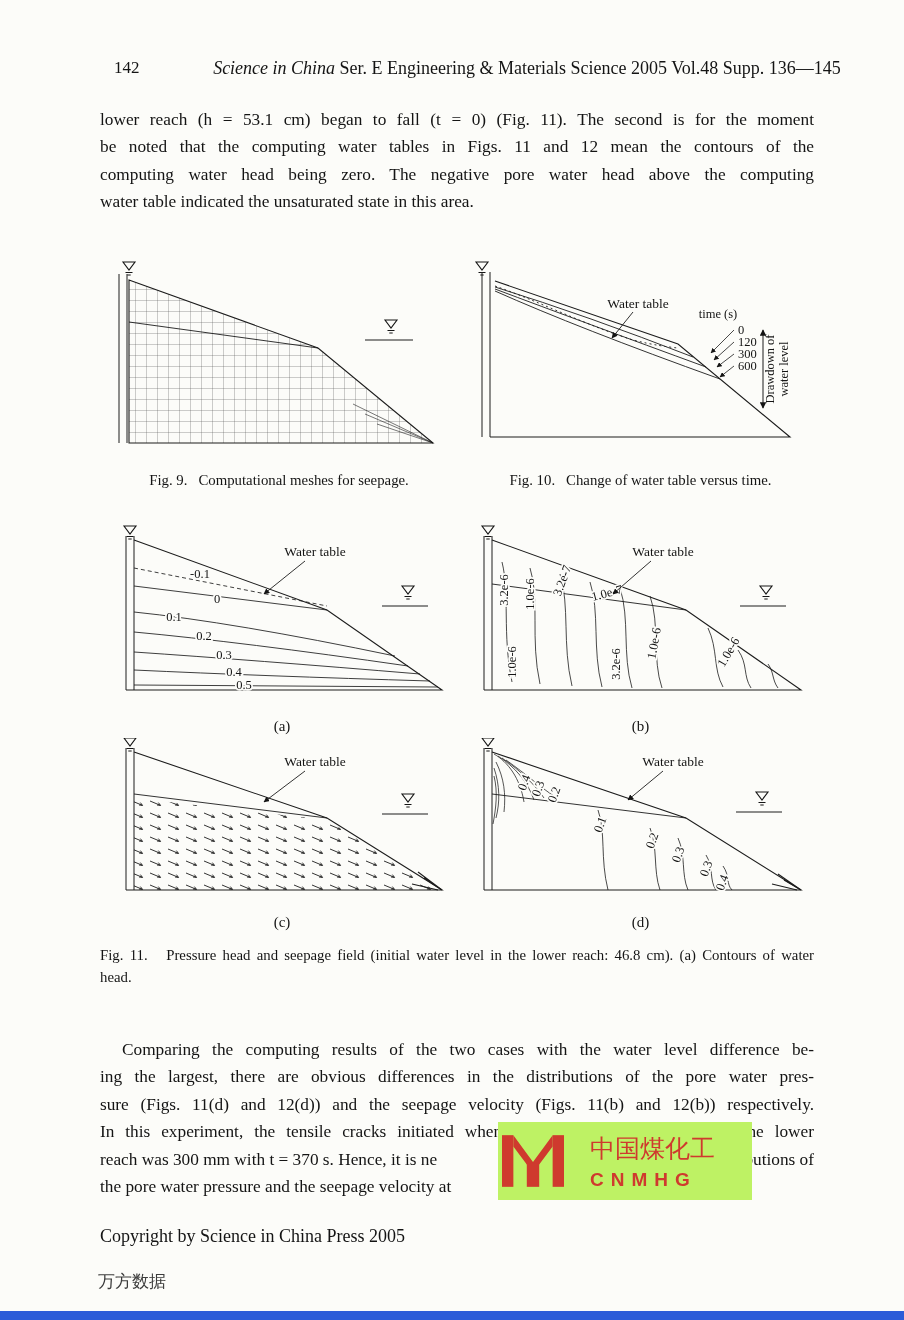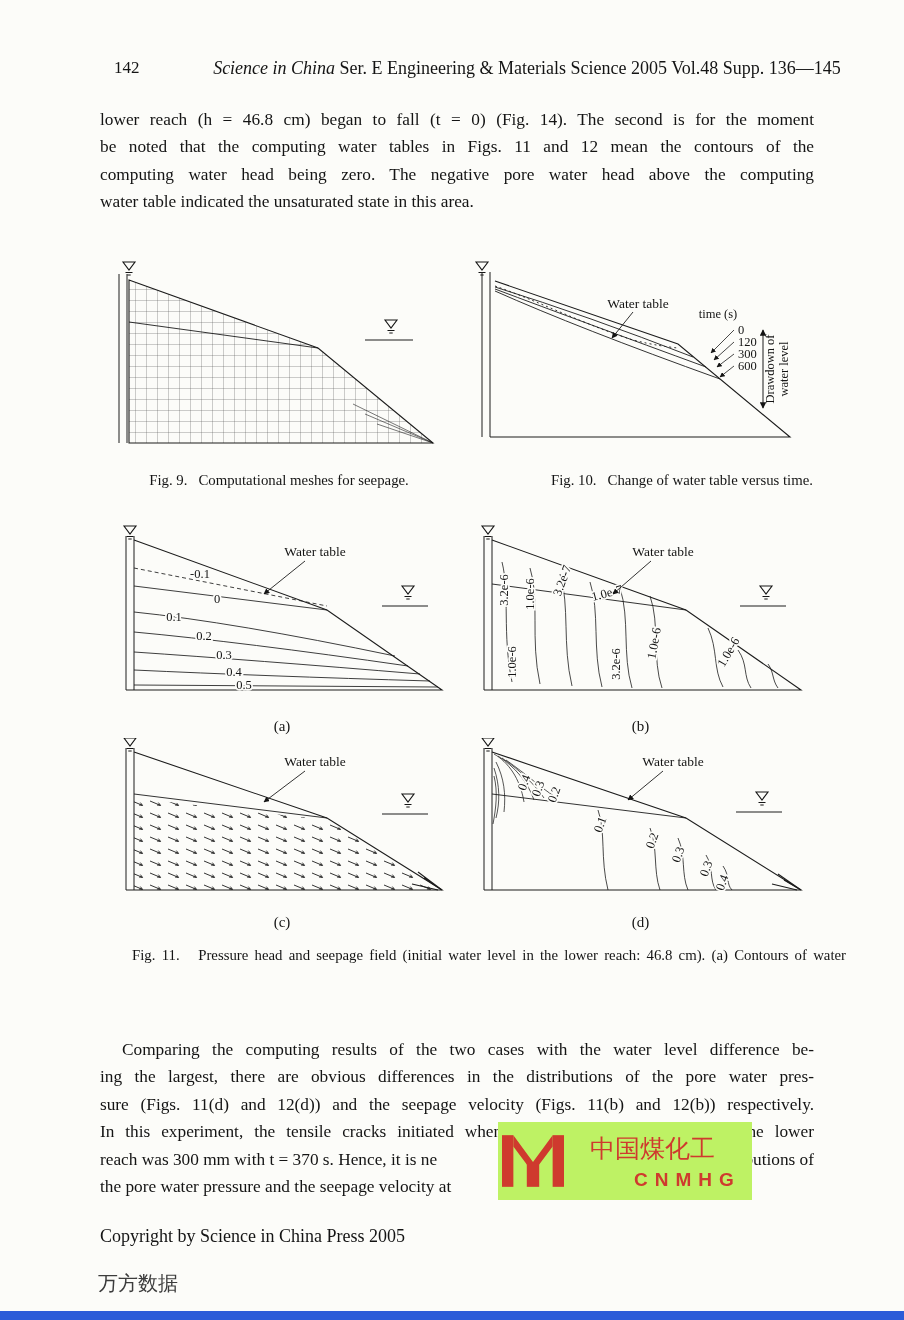--- a/index.html
+++ b/index.html
@@ -18,23 +18,23 @@
   .cap11 .cl{text-align:justify;text-align-last:justify;font-size:14.8px;line-height:21.5px;}
   .cap11 .cl.last{text-align-last:left;}
   .tag{font-size:15px;text-align:center;}
   svg text{font-family:"Liberation Serif",serif;fill:#141414;font-size:12.5px;}
   svg .wt{font-size:13.5px;}
   svg .halo{paint-order:stroke;stroke:#fcfcf9;stroke-width:3.5px;}
   svg .ln{stroke:#1c1c1c;fill:none;}
   .watermark{left:498px;top:1122px;width:246px;height:78px;background:#bef264;display:flex;align-items:center;gap:26px;padding:0 4px;z-index:6;}
   .wm-texts{display:flex;flex-direction:column;gap:4px;}
   .wm-cn{font-size:25px;color:#cf3a2e;font-family:"Liberation Sans",sans-serif;}
-  .wm-en{font-size:19px;letter-spacing:7px;color:#cf3a2e;font-family:"Liberation Sans",sans-serif;font-weight:bold;margin-left:44px;}
+  .wm-en{font-size:19px;letter-spacing:7px;color:#cf3a2e;font-family:"Liberation Sans",sans-serif;font-weight:bold;}
   .copyright{left:100px;top:1226px;font-size:18px;}
-  .wanfang{left:98px;top:1270px;font-size:20px;color:#3c3c3c;font-family:"Liberation Sans",sans-serif;}
+  .wanfang{left:98px;top:1270px;font-size:17px;color:#3c3c3c;font-family:"Liberation Sans",sans-serif;}
   .bluebar{left:0;right:0;top:1311px;height:9px;background:#2c5cd8;}
 </style>
 </head>
 <body>
 
 <svg width="0" height="0" style="position:absolute" aria-hidden="true">
   <defs>
     <marker id="arrow" viewBox="0 0 10 10" refX="9" refY="5" markerWidth="6.5" markerHeight="6.5" orient="auto-start-reverse">
       <path d="M0 0 L10 5 L0 10 z" fill="#141414"></path>
     </marker>
@@ -53,21 +53,21 @@
 </svg>
 
 <div class="page">
 
   <div class="abs hdr-num">142</div>
   <div class="abs hdr-title">
     <span class="it">Science in China</span><span> Ser. E Engineering &amp; Materials Science 2005 Vol.48 Supp. 136—145</span>
   </div>
 
   <div class="abs para" style="top:106px;">
-    <div class="jl">lower reach (h = 46.8 cm) began to fall (t = 0) (Fig. 14). The second is for the moment</div>
+    <div class="jl">lower reach (h = 53.1 cm) began to fall (t = 0) (Fig. 11). The second is for the moment</div>
     <div class="jl">be noted that the computing water tables in Figs. 11 and 12 mean the contours of the</div>
     <div class="jl">computing water head being zero. The negative pore water head above the computing</div>
     <div class="jl ll">water table indicated the unsaturated state in this area.</div>
   </div>
 
   <svg class="abs" style="left:113px;top:256px;" width="332" height="204" viewBox="0 0 332 204">
     <g transform="translate(10,6)">
         <use href="#wlsym"></use>
       </g>
     <g class="ln" stroke-width="1">
@@ -114,21 +114,21 @@
       <line x1="266" y1="110" x2="252" y2="121" marker-end="url(#arrow)"></line>
     </g>
     <line class="ln" x1="295" y1="74" x2="295" y2="152" stroke-width="1" marker-start="url(#arrow)" marker-end="url(#arrow)"></line>
     <text transform="translate(306,113) rotate(-90)" text-anchor="middle">Drawdown of</text>
     <text transform="translate(320,113) rotate(-90)" text-anchor="middle">water level</text>
   </svg>
 
   <div class="abs cap" style="left:113px;top:472px;width:332px;">
     <span>Fig. 9.</span><span class="cap-text">Computational meshes for seepage.</span>
   </div>
-  <div class="abs cap" style="left:468px;top:472px;width:345px;text-align:right;">
+  <div class="abs cap" style="left:468px;top:472px;width:345px;">
     <span>Fig. 10.</span><span class="cap-text">Change of water table versus time.</span>
   </div>
 
   <svg class="abs" style="left:112px;top:524px;" width="340" height="192" viewBox="0 0 340 192">
     <g transform="translate(12,2)">
         <use href="#wlsym"></use>
       </g>
     <g class="ln" stroke-width="1">
       <line x1="14" y1="12" x2="14" y2="166"></line>
       <line x1="22" y1="12" x2="22" y2="166"></line>
@@ -261,22 +261,23 @@
     <line class="ln" x1="195" y1="33" x2="160" y2="62" stroke-width="0.9" marker-end="url(#arrow)"></line>
     <g transform="translate(288,54)">
         <use href="#wlsym"></use>
       </g>
     <line class="ln" x1="268" y1="74" x2="314" y2="74" stroke-width="1"></line>
   </svg>
 
   <div class="abs tag" style="left:112px;top:914px;width:340px;">(c)</div>
   <div class="abs tag" style="left:468px;top:914px;width:345px;">(d)</div>
 
-  <div class="abs cap11" style="left:100px;top:945px;width:714px;margin-left:32px;">
+  <div class="abs cap11" style="left:100px;top:945px;width:714px;">
     <div class="cl">Fig. 11.&nbsp;&nbsp; Pressure head and seepage field (initial water level in the lower reach: 46.8 cm). (a) Contours of water</div>
+    <div class="cl last">head.</div>
   </div>
 
   <div class="abs para" style="top:1036px;">
     <div class="jl first">Comparing the computing results of the two cases with the water level difference be-</div>
     <div class="jl">ing the largest, there are obvious differences in the distributions of the pore water pres-</div>
     <div class="jl">sure (Figs. 11(d) and 12(d)) and the seepage velocity (Figs. 11(b) and 12(b)) respectively.</div>
     <div class="jl">In this experiment, the tensile cracks initiated when the height of water level in the lower</div>
     <div class="split">
       <span>reach was 300 mm with t = 370 s. Hence, it is ne</span>
       <span>tributions of</span>

